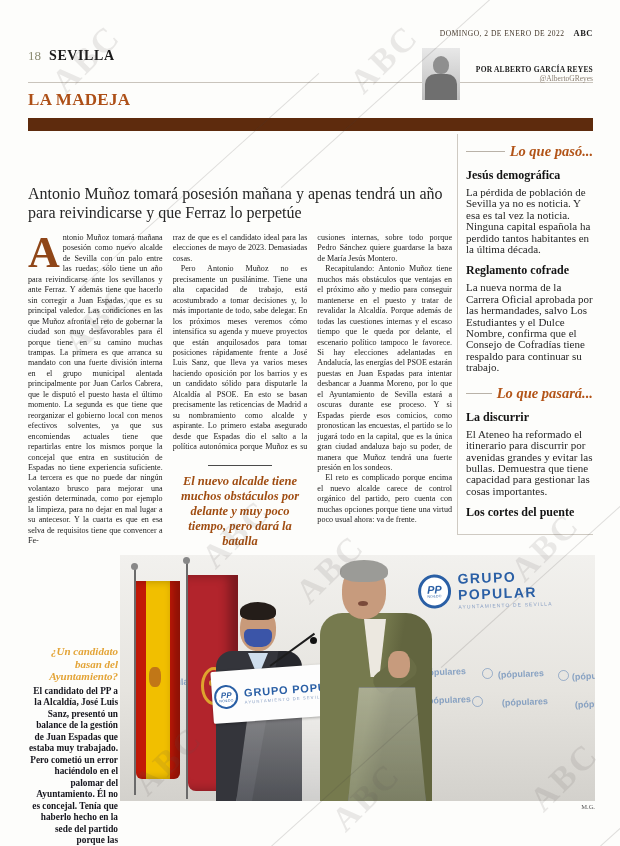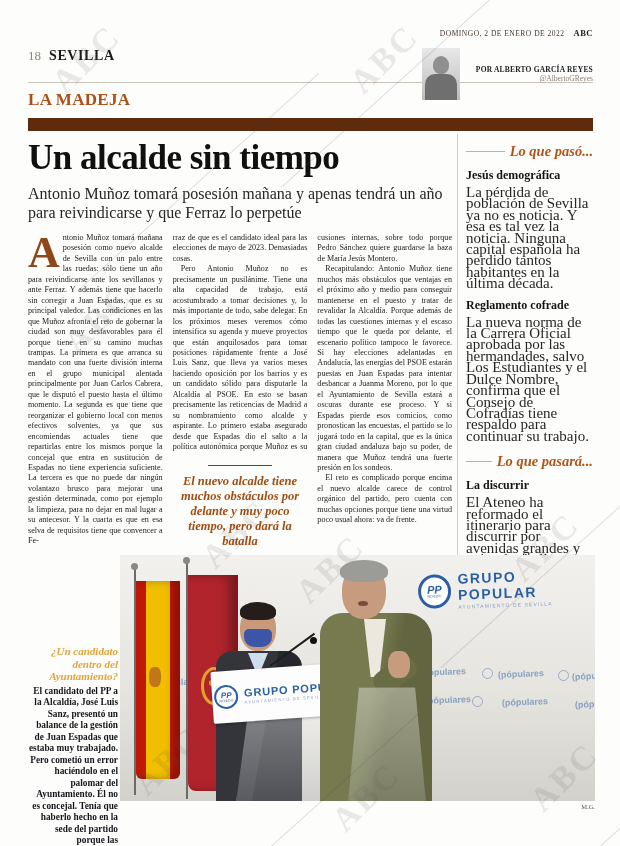--- a/index.html
+++ b/index.html
@@ -42,21 +42,21 @@
   .pullquote { font-size:12.5px; line-height:15px; font-weight:bold; font-style:italic;
                color:#A04D12; text-align:center; padding:0 3px; }
 
   
   .sidebar { position:absolute; left:457px; top:134px; width:136px; box-sizing:border-box;
              border-left:1px solid #cfcac2; border-bottom:1px solid #cfcac2; padding:6px 0 10px 8px; }
   .sb-title { display:flex; align-items:center; margin:3px 0 5px; }
   .sb-title .tline { flex:1; height:1px; background:#b9b2a8; margin-right:5px; }
   .sb-title .ttext { font-size:14.5px; font-weight:bold; font-style:italic; color:#B25418; }
   .sb-head { font-size:12px; font-weight:bold; color:#131313; margin:8px 0 4px; }
-  .sb-text { font-size:15px; line-height:11.4px; color:#262626; }
+  .sb-text { font-size:11px; line-height:11.4px; color:#262626; }
   .sb-gap { height:8px; }
 
   
   .photo { position:absolute; left:120px; top:555px; width:475px; height:246px; overflow:hidden;
            background:linear-gradient(180deg,#f2f1ee 0%,#e6e4df 55%,#d3d1cc 100%); }
   .pat { position:absolute; z-index:1; font-family:"Liberation Sans", sans-serif; font-weight:bold;
          font-size:9px; color:rgba(42,95,165,.5); transform:rotate(-2deg); white-space:nowrap; }
   .pat-badge { position:absolute; z-index:1; width:9px; height:9px; border:1.5px solid rgba(42,95,165,.4); border-radius:50%; }
 
   .bk-logo { position:absolute; left:298px; top:14px; z-index:1; transform:rotate(-2deg);
@@ -154,21 +154,20 @@
       <div class="ap-body"></div>
     </div>
     <div class="author-text">
       <div class="author-name">POR ALBERTO GARCÍA REYES</div>
       <div class="author-handle">@AlbertoGReyes</div>
     </div>
   </div>
 
   <div class="brown-bar"></div>
 
-  <h1 class="headline" style="margin:0;">Un alcalde sin tiempo</h1>
   <div class="subhead">Antonio Muñoz tomará posesión mañana y apenas tendrá un año para reivindicarse y que Ferraz lo perpetúe</div>
 
   <div class="columns">
     <div class="col">
       <div class="clip1">
         <p><span class="dropcap">A</span><span>ntonio Muñoz tomará mañana posesión como nuevo alcalde de Sevilla con un palo entre las ruedas: sólo tiene un año para reivindicarse ante los sevillanos y ante Ferraz. Y además tiene que hacerlo sin corregir a Juan Espadas, que es su principal valedor. Las condiciones en las que Muñoz afronta el reto de gobernar la ciudad son muy desfavorables para él porque tiene en su camino muchas trampas. La primera es que arranca su mandato con una fuerte división interna en el grupo municipal alentada principalmente por Juan Carlos Cabrera, que le disputó el puesto hasta el último momento. La segunda es que tiene que reorganizar el gobierno local con menos efectivos solventes, ya que sus encomiendas actuales tiene que repartirlas entre los mismos porque la concejal que entra en sustitución de Espadas no tiene experiencia suficiente. La tercera es que no puede dar ningún volantazo brusco para mejorar una gestión determinada, como por ejemplo la limpieza, para no dejar en mal lugar a su antecesor. Y la cuarta es que en esa selva de requisitos tiene que convencer a Fe-</span></p>
       </div>
     </div>
     <div class="col">
       <div class="clip2">
@@ -268,21 +267,21 @@
     <div class="pB-hair"></div>
     <div class="pB-mouth"></div>
     <div class="pB-arm"></div>
     <div class="lectern lectern-b"></div>
     <div class="pB-hand"></div>
   </div>
 
   <div class="credit">M.G.</div>
 
   <div class="caption">
-    <div class="cap-title">¿Un candidato dentro del Ayuntamiento?</div>
+    <div class="cap-title">¿Un candidato basan del Ayuntamiento?</div>
     <div class="cap-text">El candidato del PP a la Alcaldía, José Luis Sanz, presentó un balance de la gestión de Juan Espadas que estaba muy trabajado. Pero cometió un error haciéndolo en el palomar del Ayuntamiento. Él no es concejal. Tenía que haberlo hecho en la sede del partido porque las instituciones son sagradas.</div>
   </div>
 
   <div class="wm-layer">
     <span class="wm" style="left:46px; top:40px;">ABC</span>
     <span class="wm" style="left:344px; top:40px;">ABC</span>
     <span class="wm" style="left:58px; top:300px;">ABC</span>
     <span class="wm" style="left:196px; top:515px;">ABC</span>
     <span class="wm" style="left:290px; top:550px;">ABC</span>
     <span class="wm" style="left:505px; top:528px;">ABC</span>

